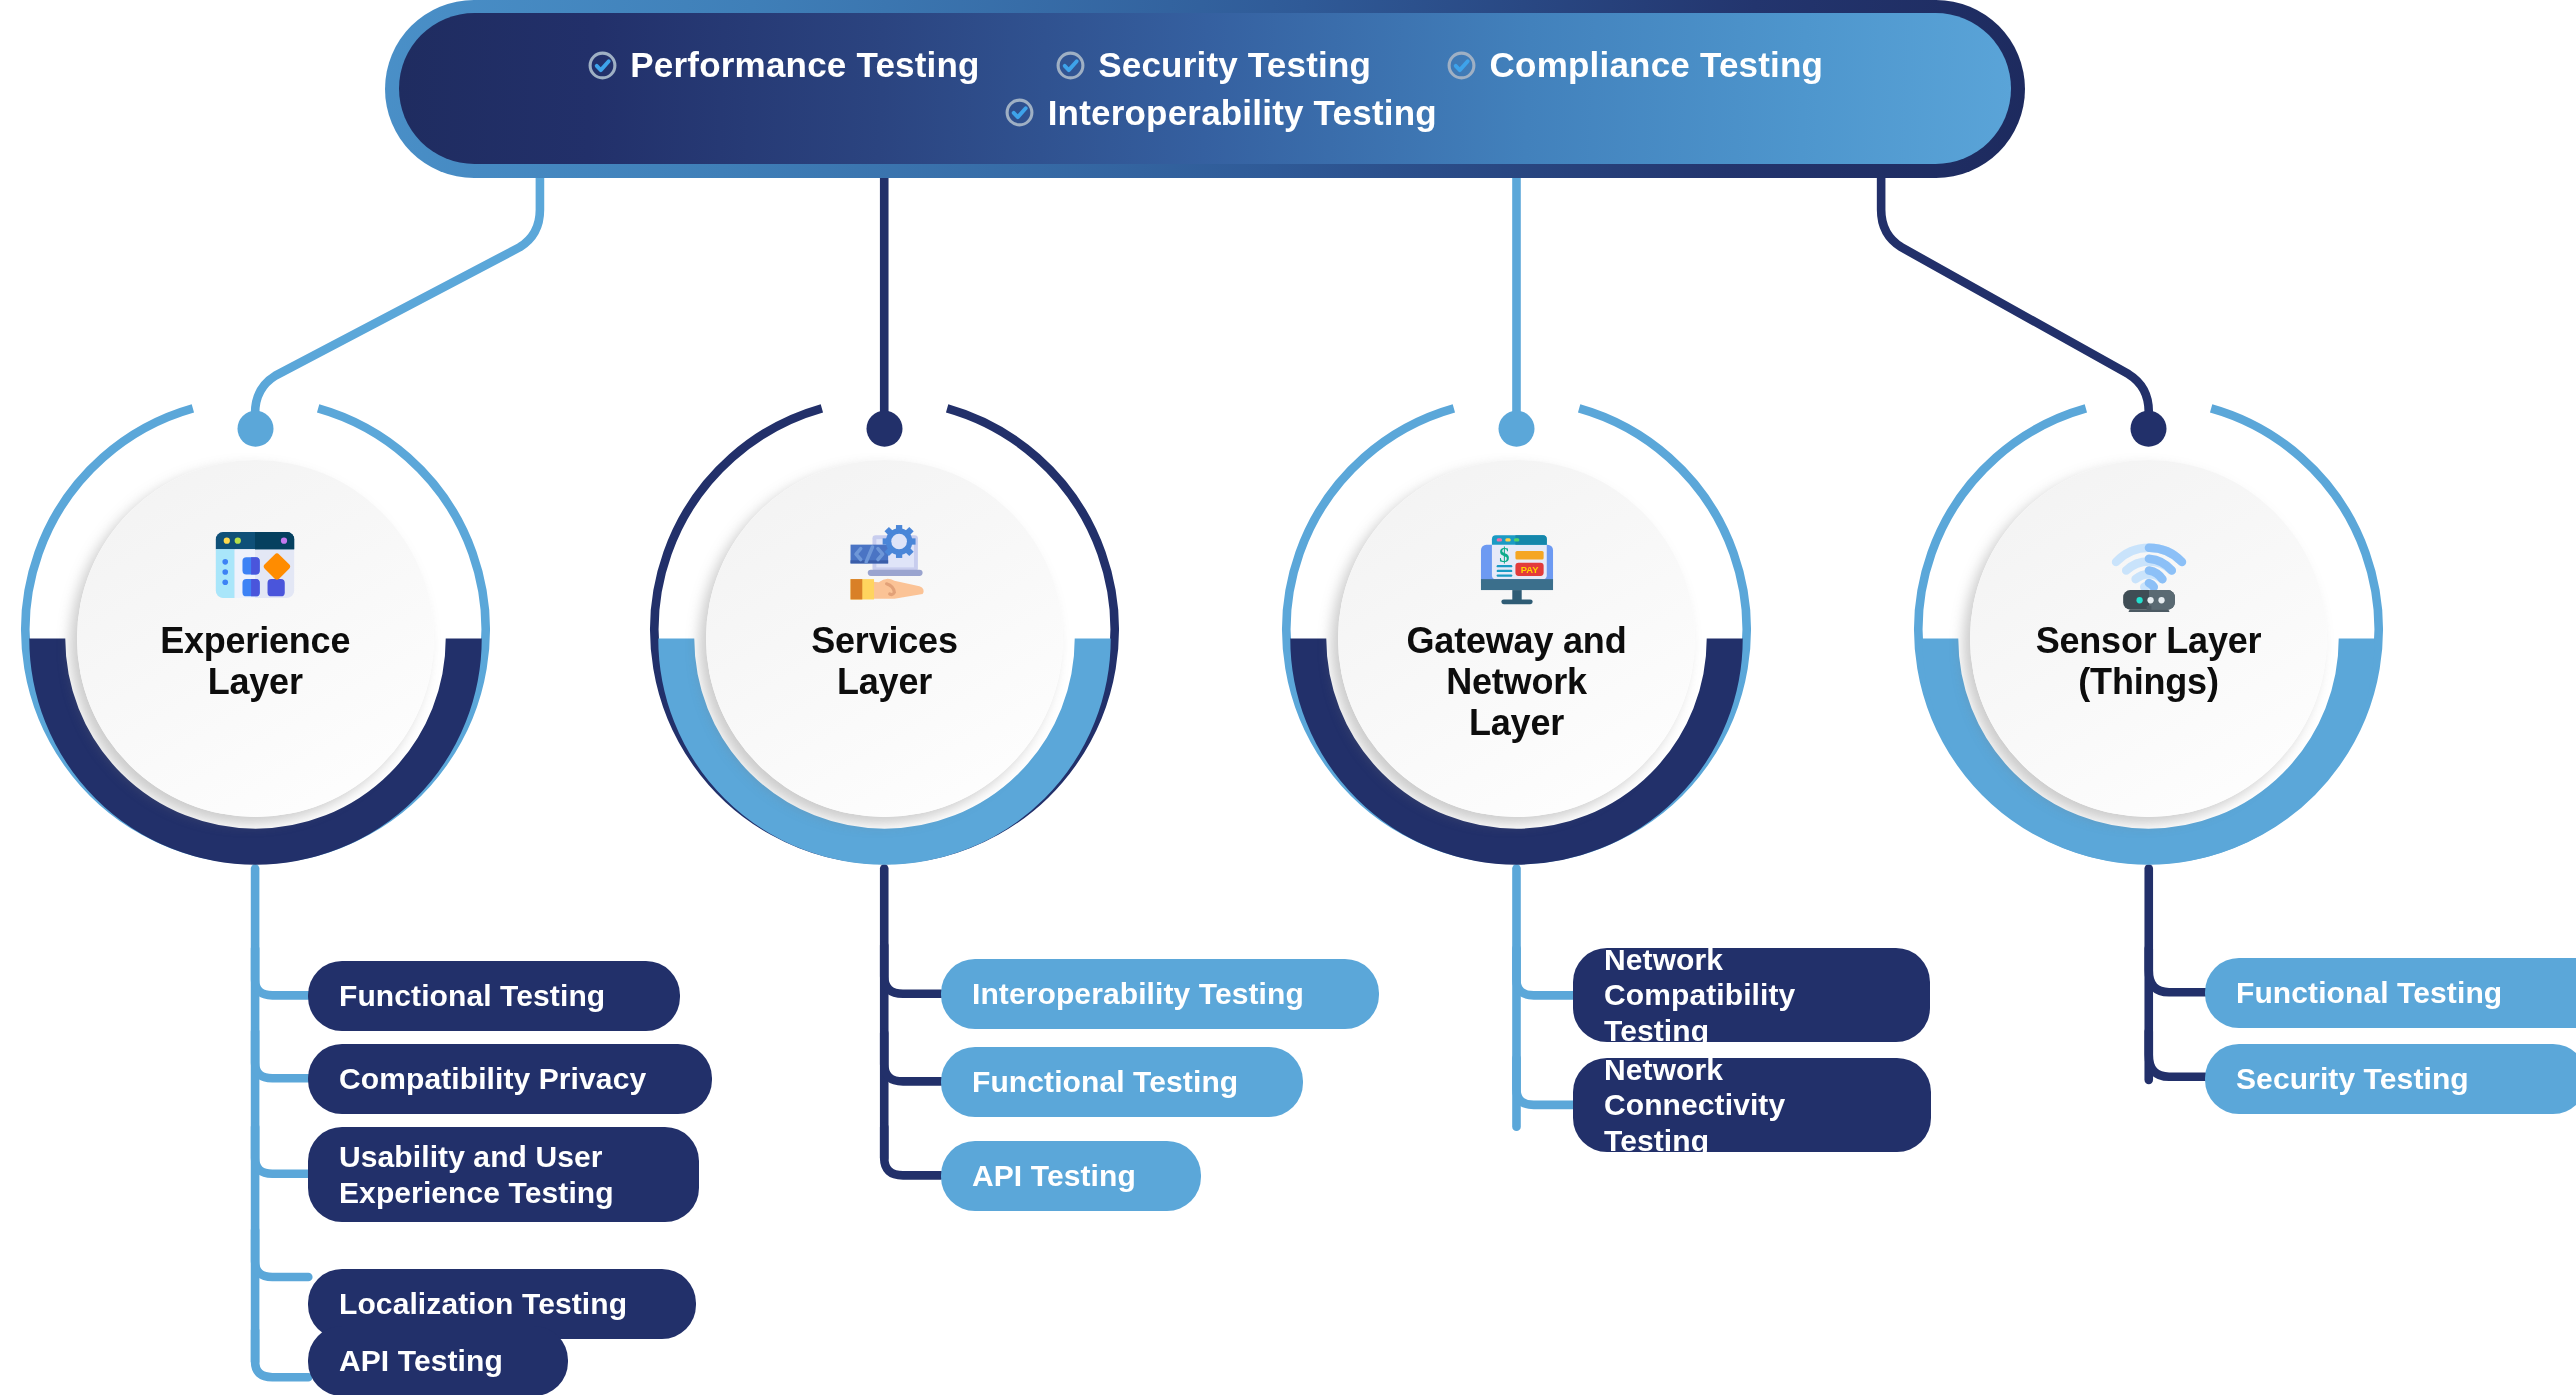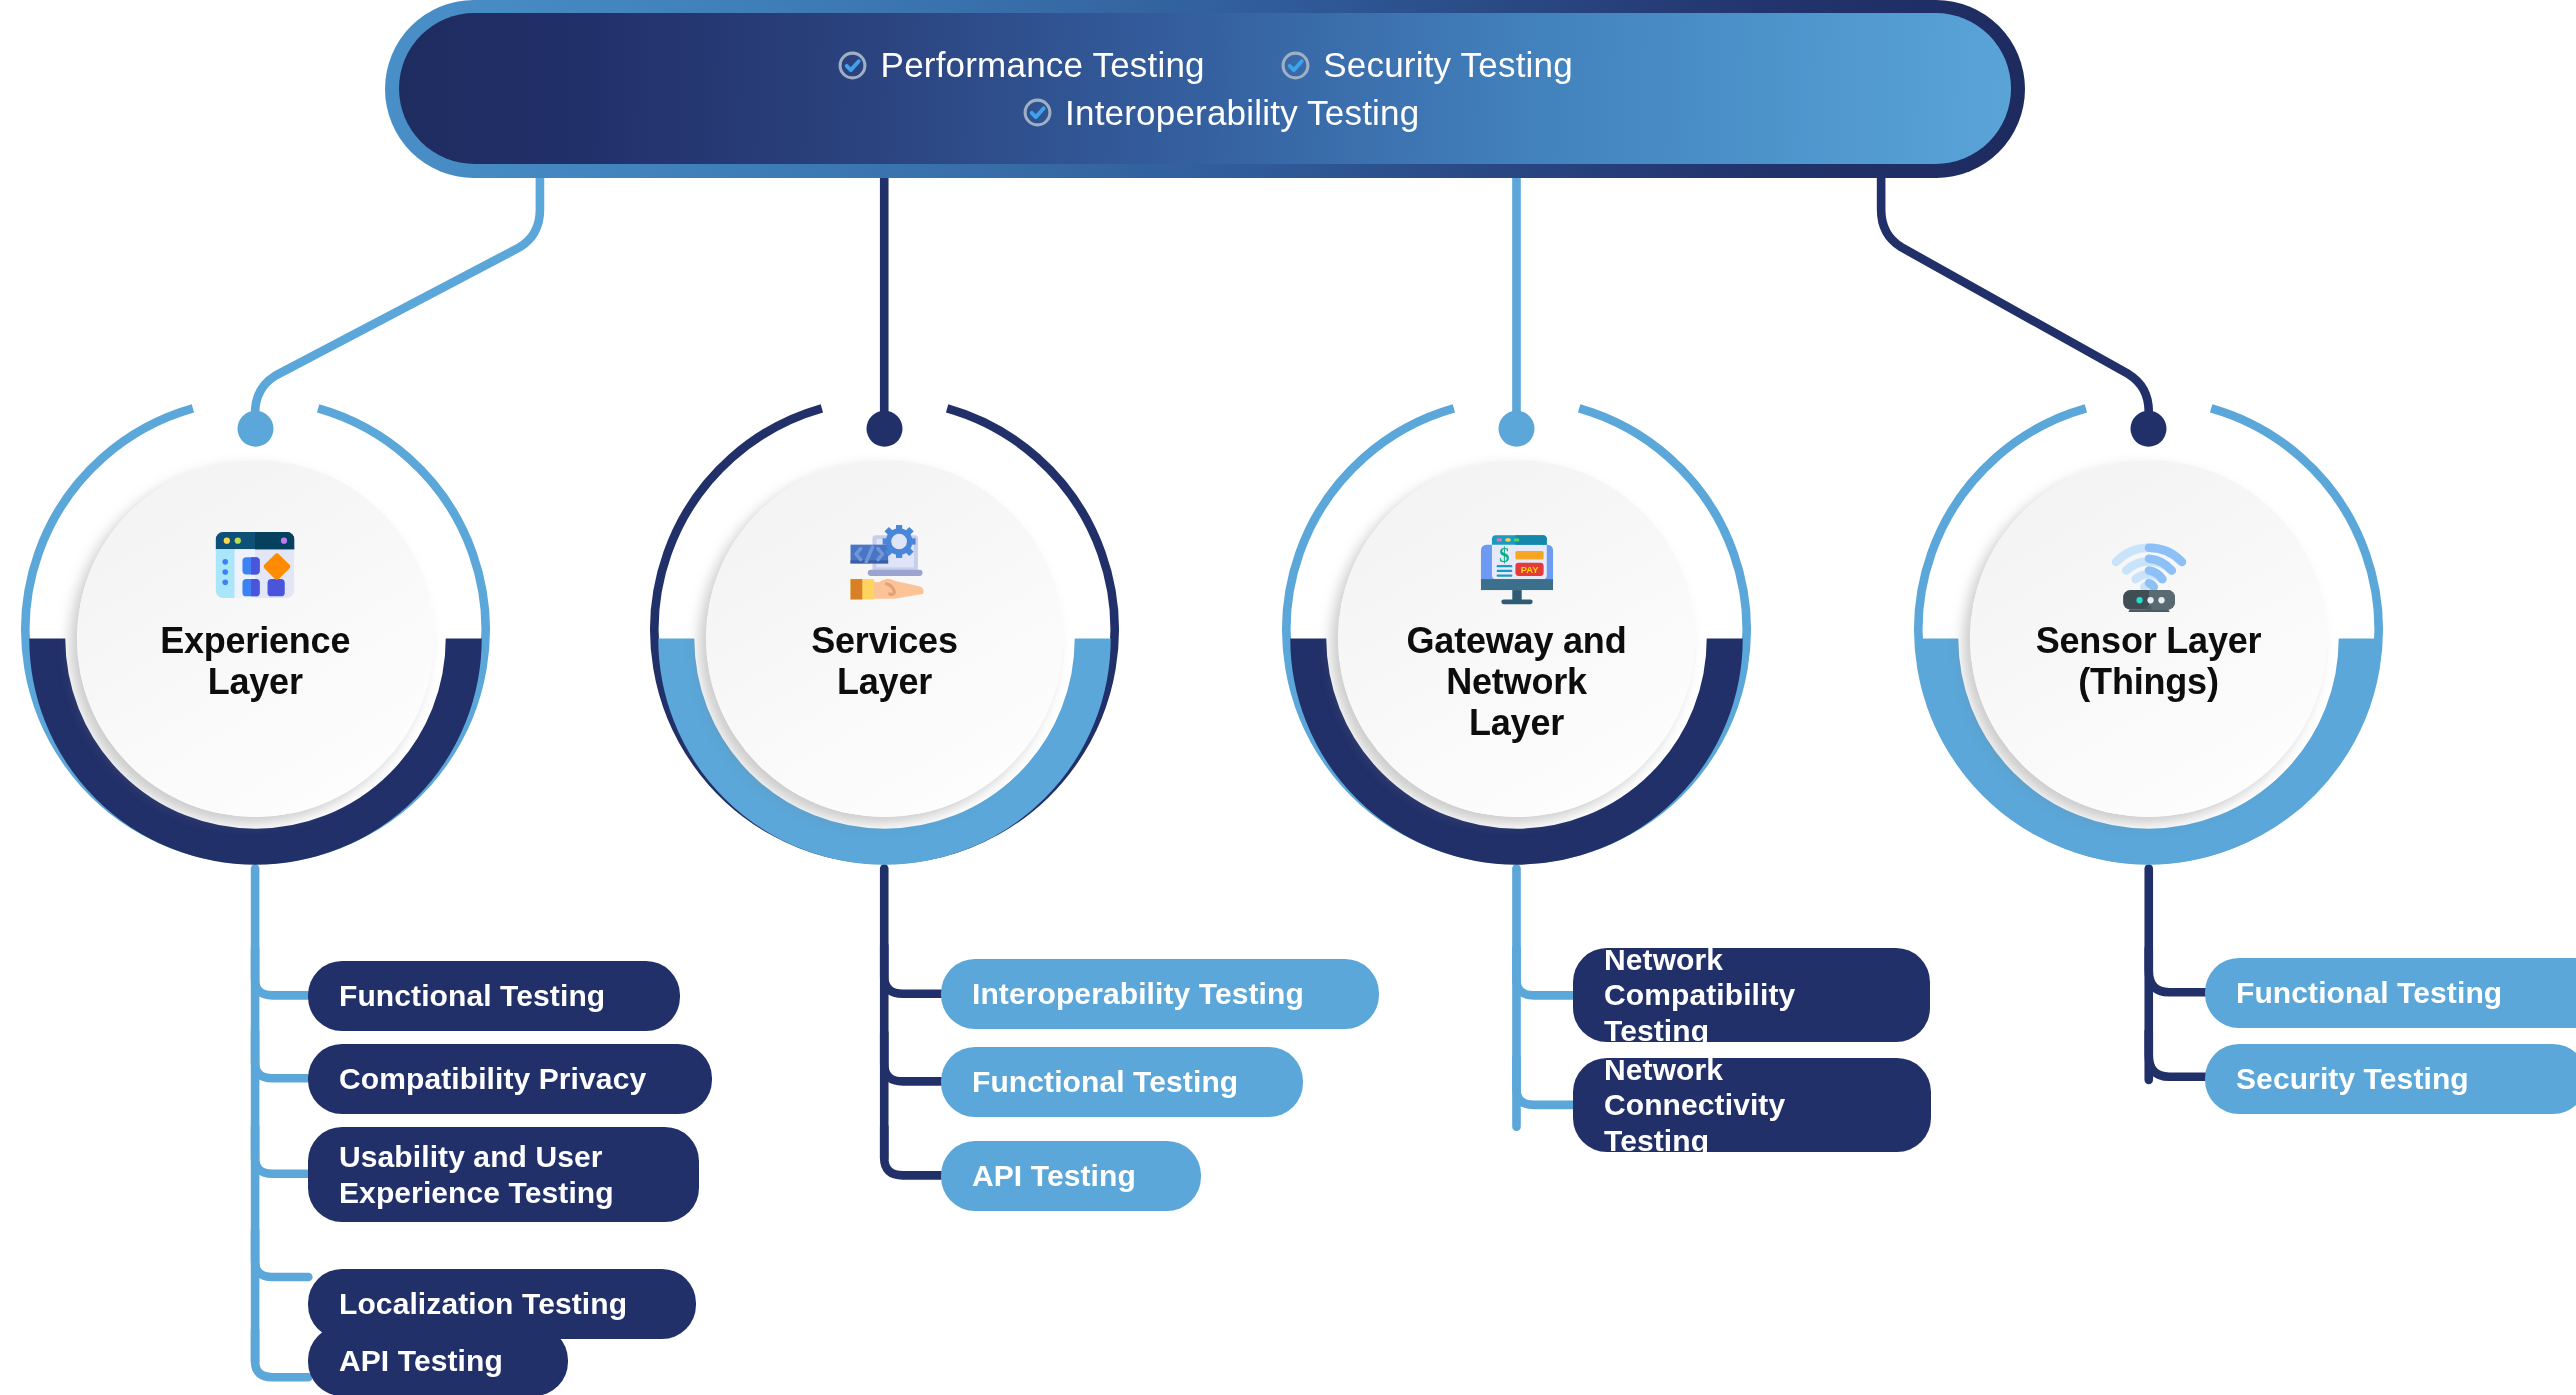--- a/index.html
+++ b/index.html
@@ -69,21 +69,21 @@
   .banner-row.row1 { gap: 75px; }
   .banner-row.row2 { gap: 56px; padding-left: 31px; }
   .banner-item {
     display: flex;
     align-items: center;
     gap: 12.5px;
   }
   .banner-item .label {
     color: #ffffff;
     font-size: 35px;
-    font-weight: 400;
+    font-weight: 700;
     letter-spacing: 0.2px;
     white-space: nowrap;
   }
   .check-icon {
     width: 31px;
     height: 31px;
     flex: 0 0 31px;
     display: block;
   }
 
@@ -197,20 +197,27 @@
             <path d="M12.5 20.5 L17.8 26 L28 14.5" fill="none" stroke="#3ea3ea" stroke-width="5" stroke-linecap="round" stroke-linejoin="round"></path>
           </svg>
           <span class="label">Performance Testing</span>
         </div>
         <div class="banner-item">
           <svg class="check-icon" viewBox="0 0 40 40">
             <circle cx="20" cy="20" r="16" fill="none" stroke="#9fb0c4" stroke-width="4"></circle>
             <path d="M12.5 20.5 L17.8 26 L28 14.5" fill="none" stroke="#3ea3ea" stroke-width="5" stroke-linecap="round" stroke-linejoin="round"></path>
           </svg>
           <span class="label">Security Testing</span>
+        </div>
+        <div class="banner-item">
+          <svg class="check-icon" viewBox="0 0 40 40">
+            <circle cx="20" cy="20" r="16" fill="none" stroke="#9fb0c4" stroke-width="4"></circle>
+            <path d="M12.5 20.5 L17.8 26 L28 14.5" fill="none" stroke="#3ea3ea" stroke-width="5" stroke-linecap="round" stroke-linejoin="round"></path>
+          </svg>
+          <span class="label">Compliance Testing</span>
         </div>
       </div>
 
       <div class="banner-row row2">
         <div class="banner-item">
           <svg class="check-icon" viewBox="0 0 40 40">
             <circle cx="20" cy="20" r="16" fill="none" stroke="#9fb0c4" stroke-width="4"></circle>
             <path d="M12.5 20.5 L17.8 26 L28 14.5" fill="none" stroke="#3ea3ea" stroke-width="5" stroke-linecap="round" stroke-linejoin="round"></path>
           </svg>
           <span class="label">Interoperability Testing</span>

